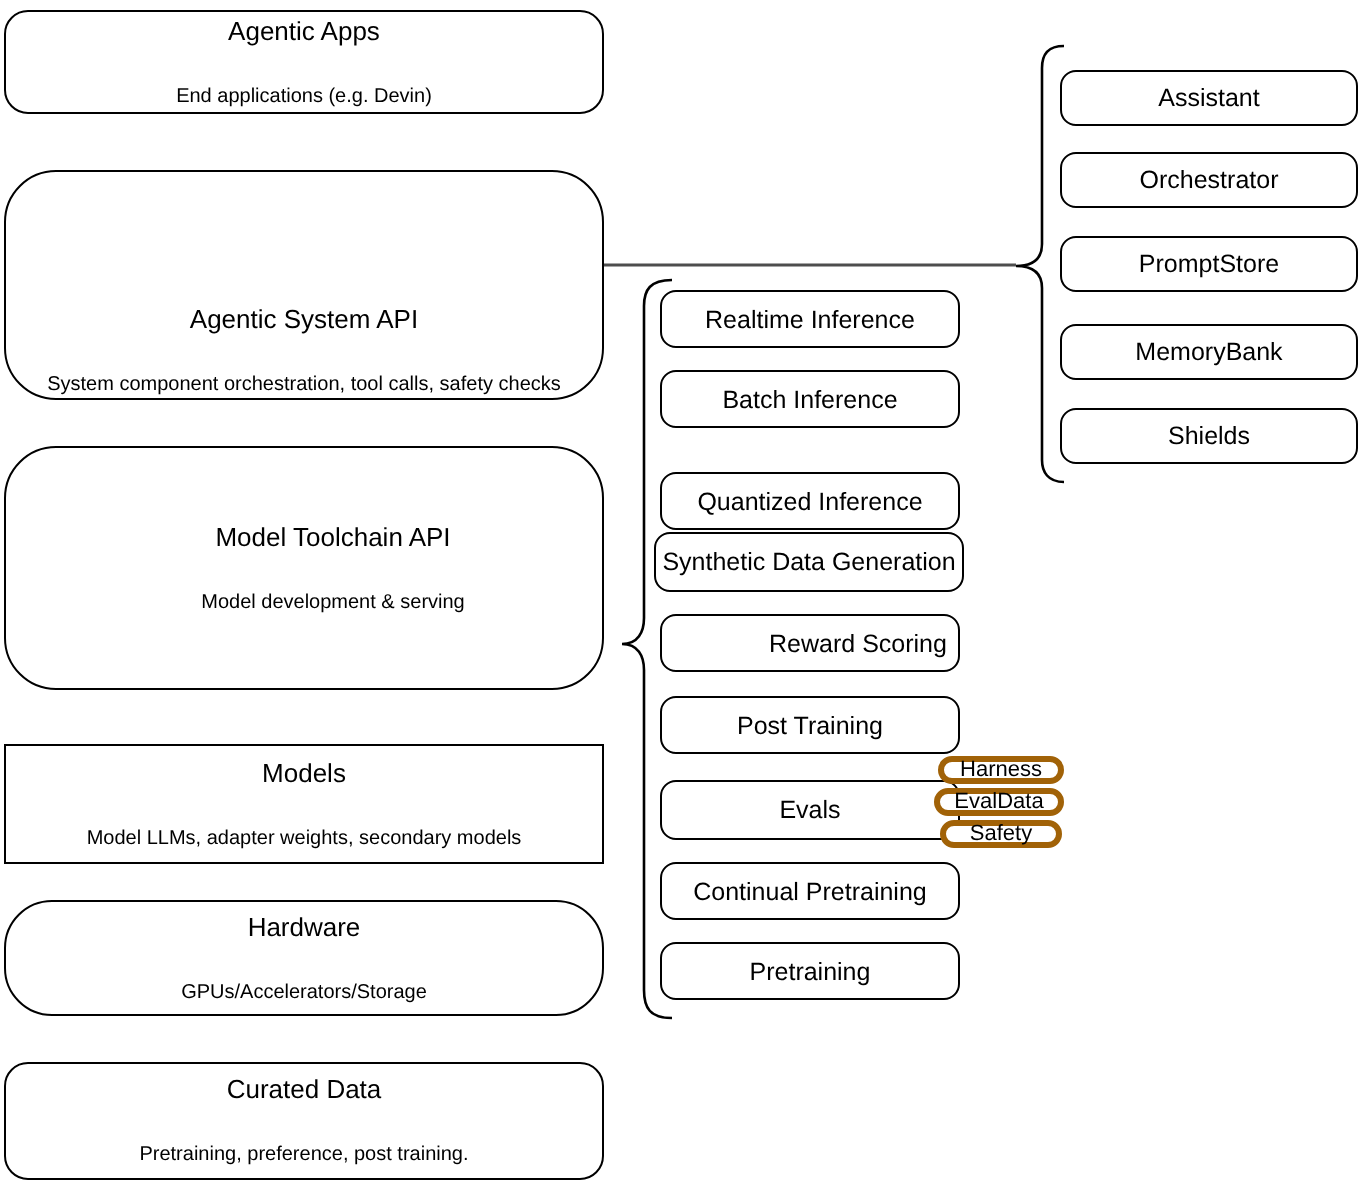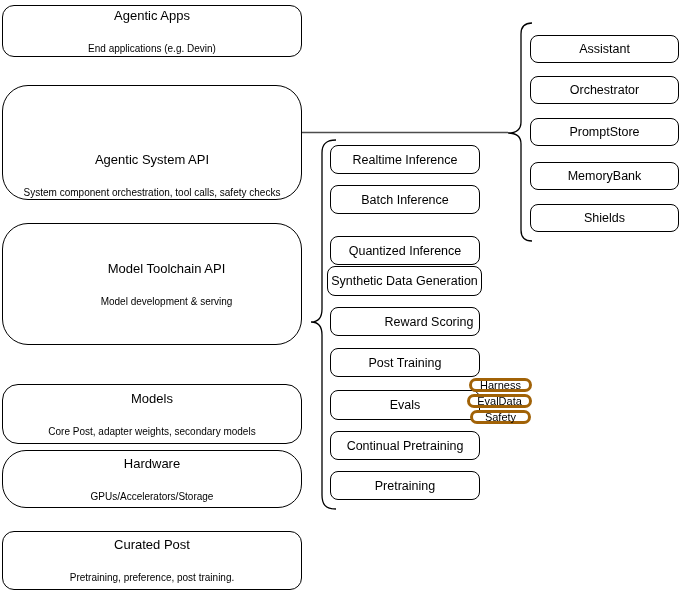--- a/index.html
+++ b/index.html
@@ -74,32 +74,32 @@
   <div class="node leftcol" style="top:85px; height:115px; border-radius:26px;justify-content:flex-end;">
     <div class="t1">Agentic System API</div>
     <div class="t2">System component orchestration, tool calls, safety checks</div>
   </div>
 
   <div class="node leftcol" style="top:223px; height:122px; border-radius:26px;padding-left:29px;">
     <div class="t1">Model Toolchain API</div>
     <div class="t2">Model development &amp; serving</div>
   </div>
 
-  <div class="node leftcol" style="top:384px; height:60px; border-radius:16px;">
+  <div class="node leftcol" style="top:372px; height:60px; border-radius:0;">
     <div class="t1">Models</div>
-    <div class="t2">Core Post, adapter weights, secondary models</div>
+    <div class="t2">Model LLMs, adapter weights, secondary models</div>
   </div>
 
   <div class="node leftcol" style="top:450px; height:58px; border-radius:24px;">
     <div class="t1">Hardware</div>
     <div class="t2">GPUs/Accelerators/Storage</div>
   </div>
 
   <div class="node leftcol" style="top:531px; height:59px; border-radius:12px;">
-    <div class="t1">Curated Post</div>
+    <div class="t1">Curated Data</div>
     <div class="t2">Pretraining, preference, post training.</div>
   </div>
 
   <div class="node mid" style="top:145px;">
     <div class="lbl">Realtime Inference</div>
   </div>
 
   <div class="node mid" style="top:185px;">
     <div class="lbl">Batch Inference</div>
   </div>

